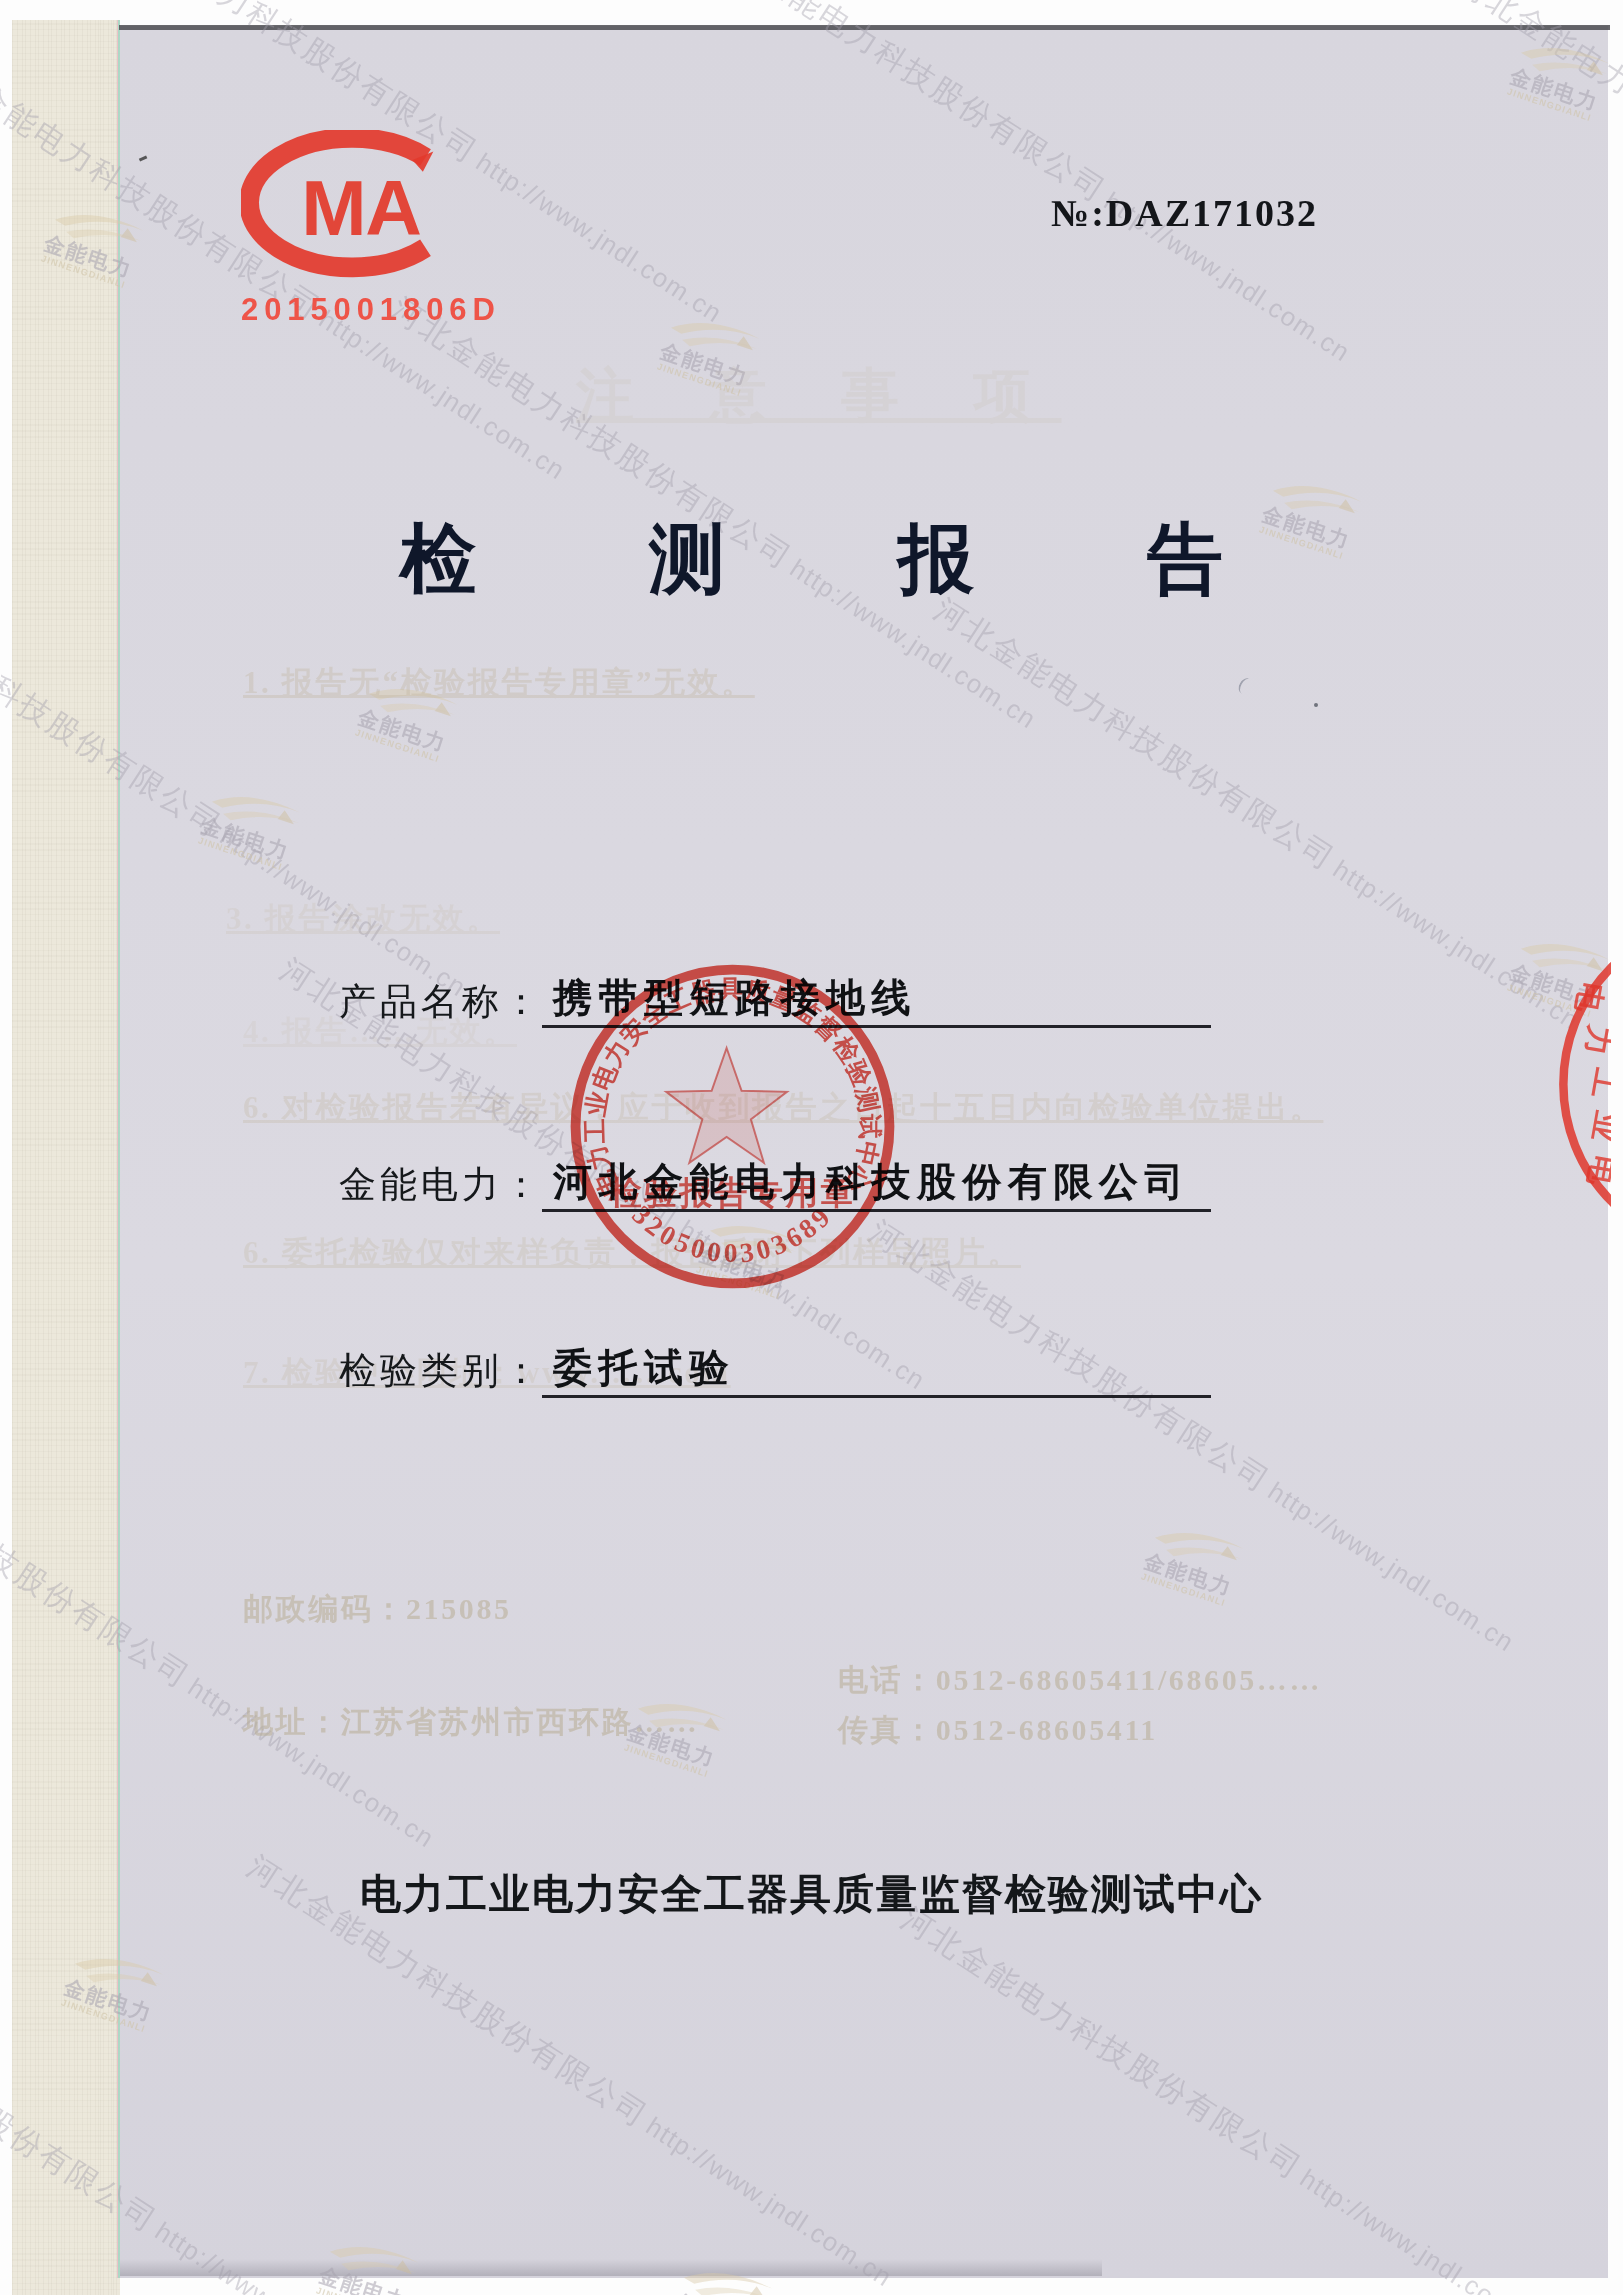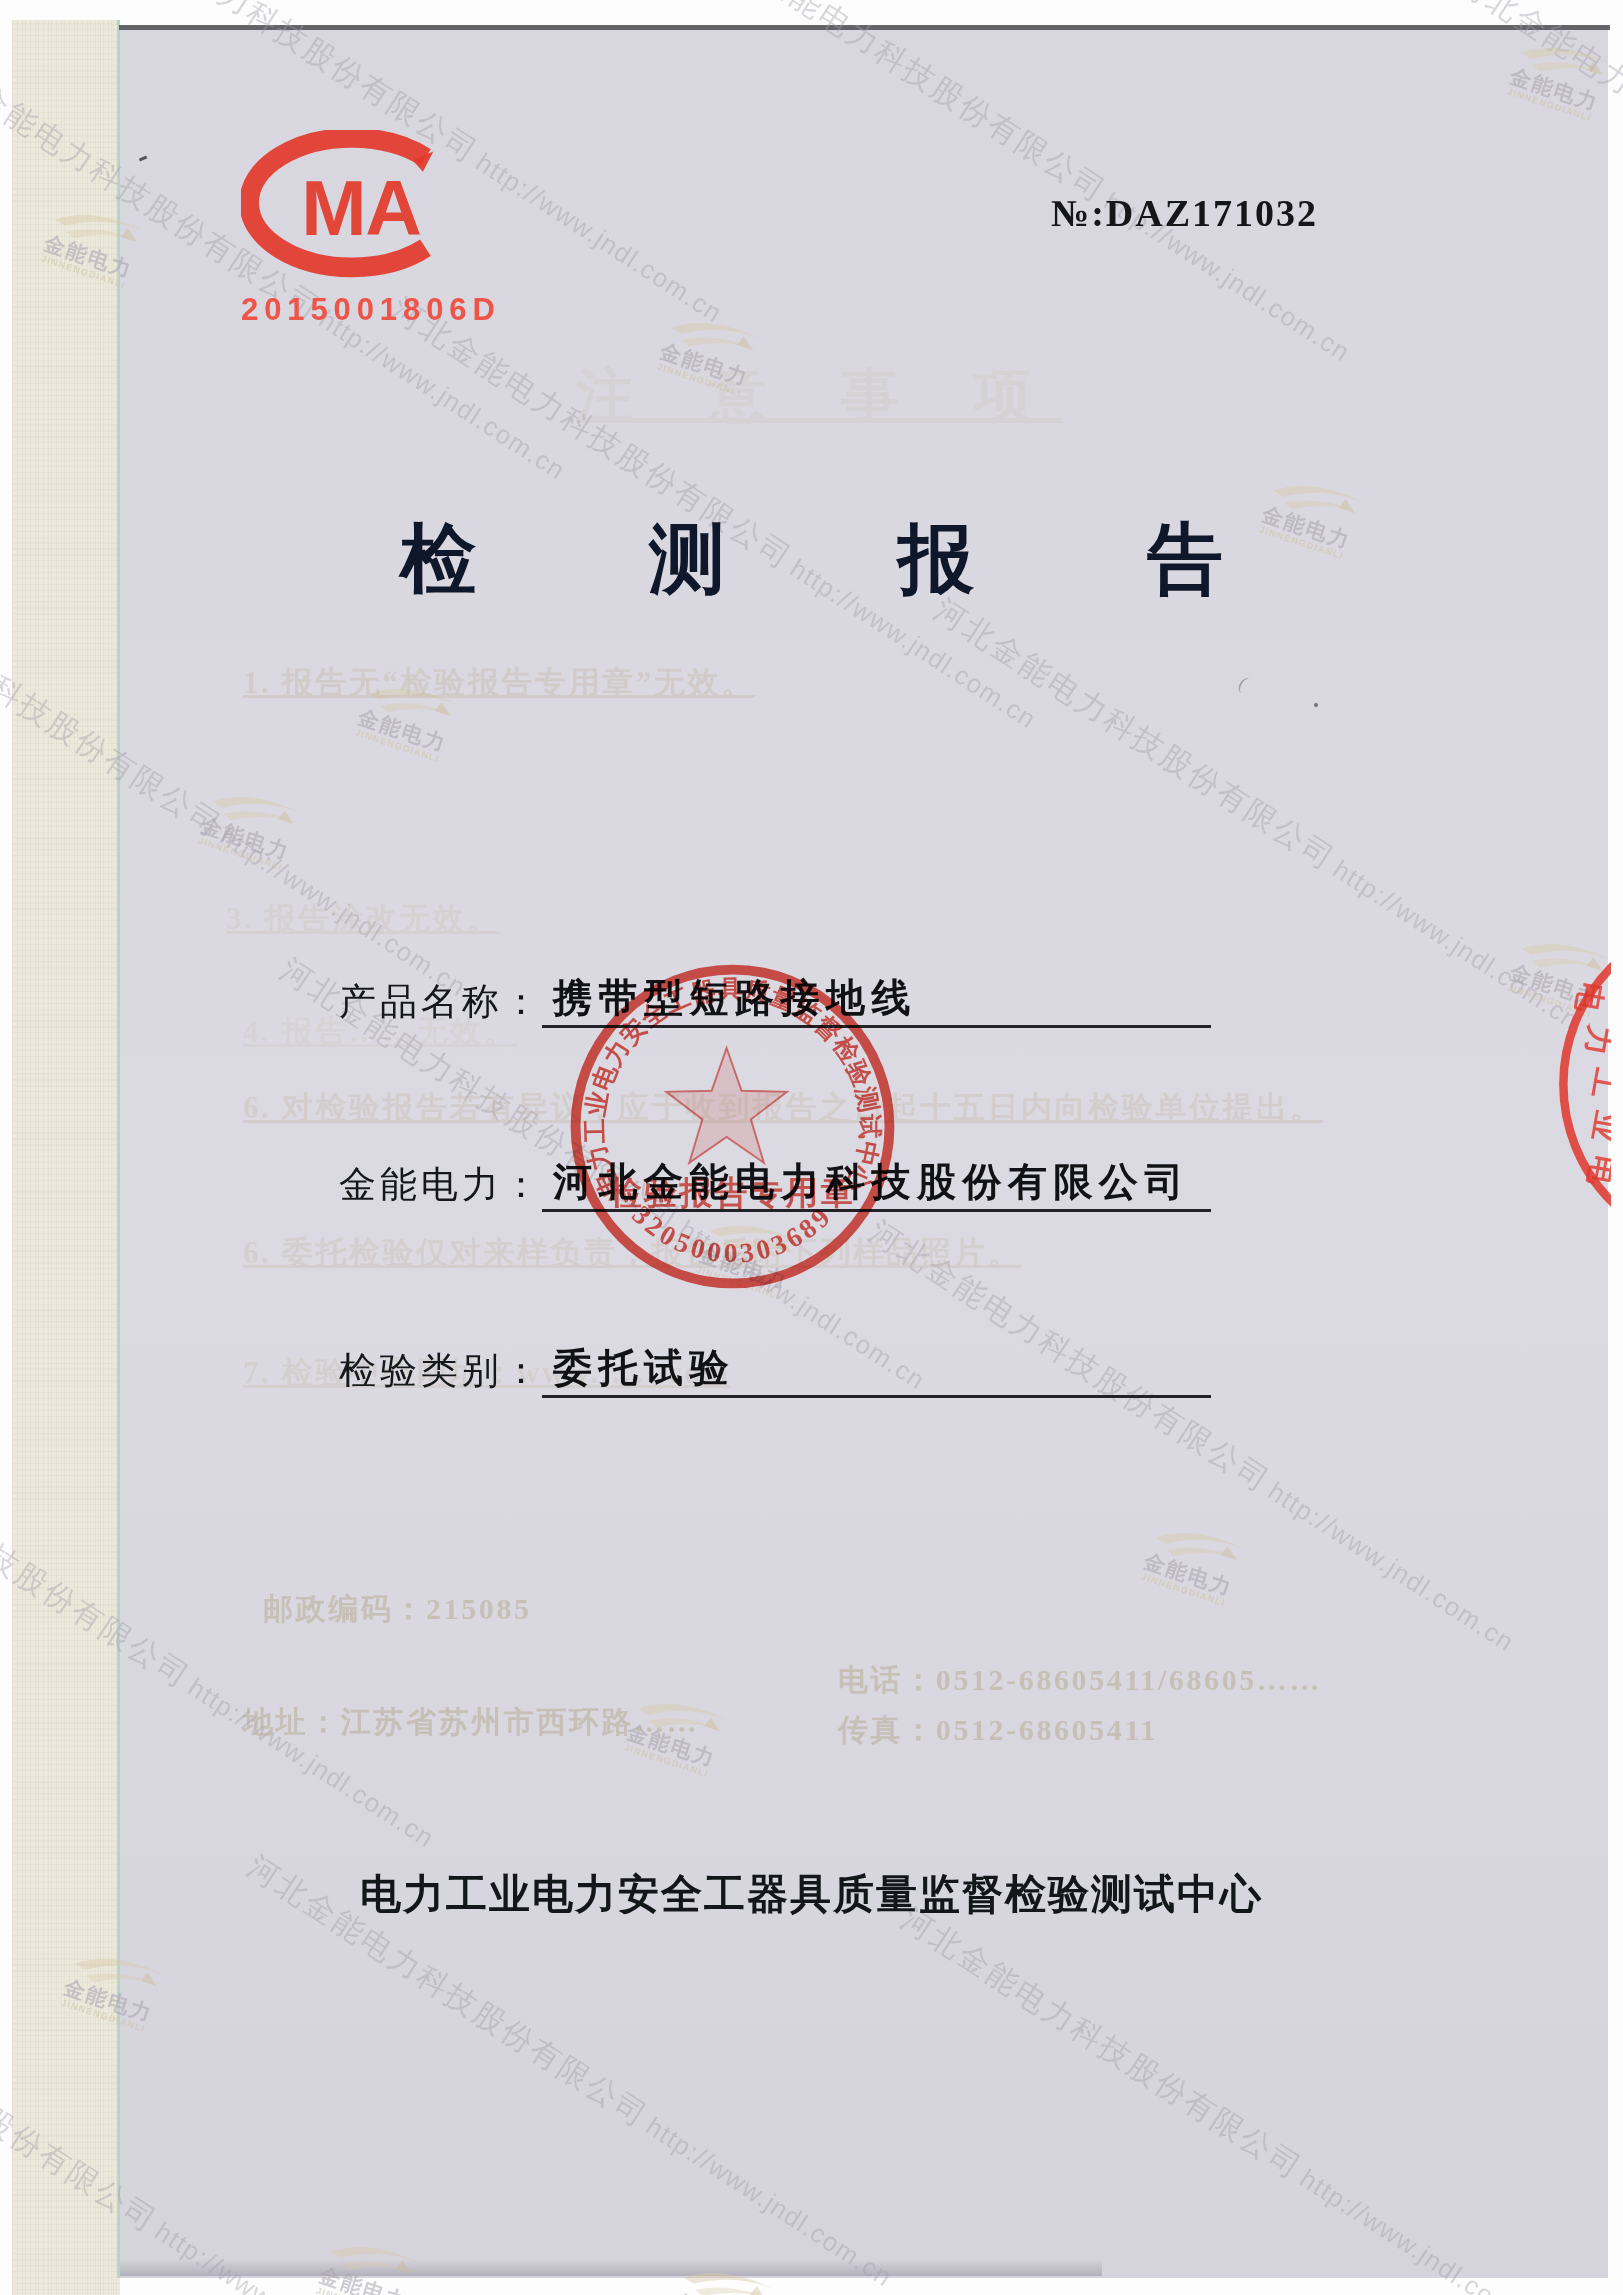--- a/index.html
+++ b/index.html
@@ -208,21 +208,21 @@
     </div>
 
   <div class="abs" id="bleed-layer" style="left:0;top:0;width:1623px;height:2295px;">
       <div class="bleed" style="left: 576px; top: 357px; font-size: 58px; opacity: 0.12; letter-spacing: 30px;">注 意 事 项</div>
       <div class="bleed" style="left: 243px; top: 662px; font-size: 31px; opacity: 0.3; letter-spacing: 2.6px;">1. 报告无“检验报告专用章”无效。</div>
       <div class="bleed" style="left: 226px; top: 898px; font-size: 31px; opacity: 0.16; letter-spacing: 2.6px;">3. 报告涂改无效。</div>
       <div class="bleed" style="left: 243px; top: 1011px; font-size: 31px; opacity: 0.12; letter-spacing: 2.6px;">4. 报告……无效。</div>
       <div class="bleed" style="left: 243px; top: 1087px; font-size: 31px; opacity: 0.26; letter-spacing: 2.6px;">6. 对检验报告若有异议，应于收到报告之日起十五日内向检验单位提出。</div>
       <div class="bleed" style="left: 243px; top: 1232px; font-size: 31px; opacity: 0.24; letter-spacing: 2.6px;">6. 委托检验仅对来样负责，报告后附下列样品照片。</div>
       <div class="bleed" style="left: 243px; top: 1352px; font-size: 31px; opacity: 0.22; letter-spacing: 2.6px;">7. 检验中心网址：www.……com</div>
-      <div class="contact" style="left: 243px; top: 1589px; margin-left: 20px;">邮政编码：215085</div>
+      <div class="contact" style="left: 243px; top: 1589px;">邮政编码：215085</div>
       <div class="contact" style="left: 838px; top: 1660px;">电话：0512-68605411/68605……</div>
       <div class="contact" style="left: 243px; top: 1702px;">地址：江苏省苏州市西环路……</div>
       <div class="contact" style="left: 838px; top: 1710px;">传真：0512-68605411</div>
     </div>
 
   <svg class="abs" id="cma-logo" style="left:241px;top:130px;" width="229" height="157" viewBox="0 0 350 240">
     <path d="M 282 42 A 157 99 0 1 0 282 180" fill="none" stroke="#e33a2c" stroke-width="30" opacity="0.92"></path>
     <polygon points="262,46 294,33 278,64" fill="#e33a2c" opacity="0.92"></polygon>
     <text x="92" y="160" font-family="Liberation Sans, sans-serif" font-size="120" font-weight="900" fill="#e33a2c" letter-spacing="-2" opacity="0.92">MA</text>
   </svg>

